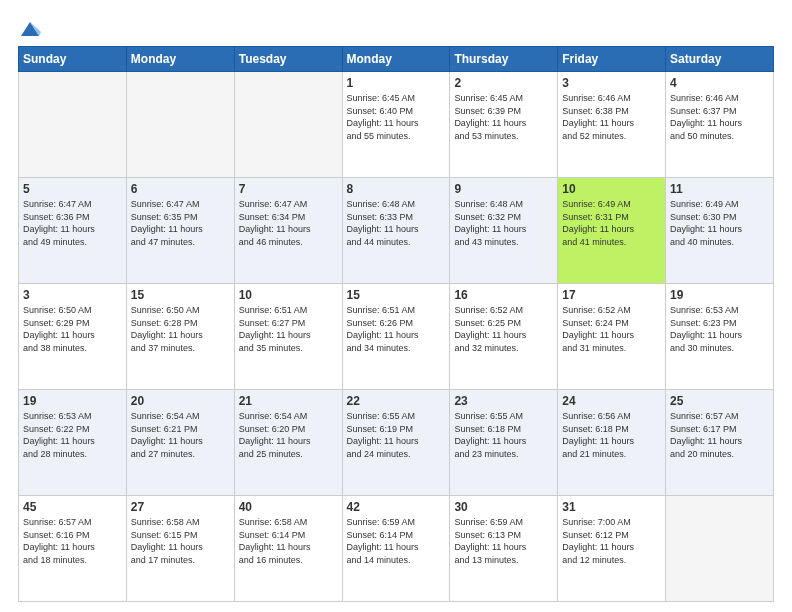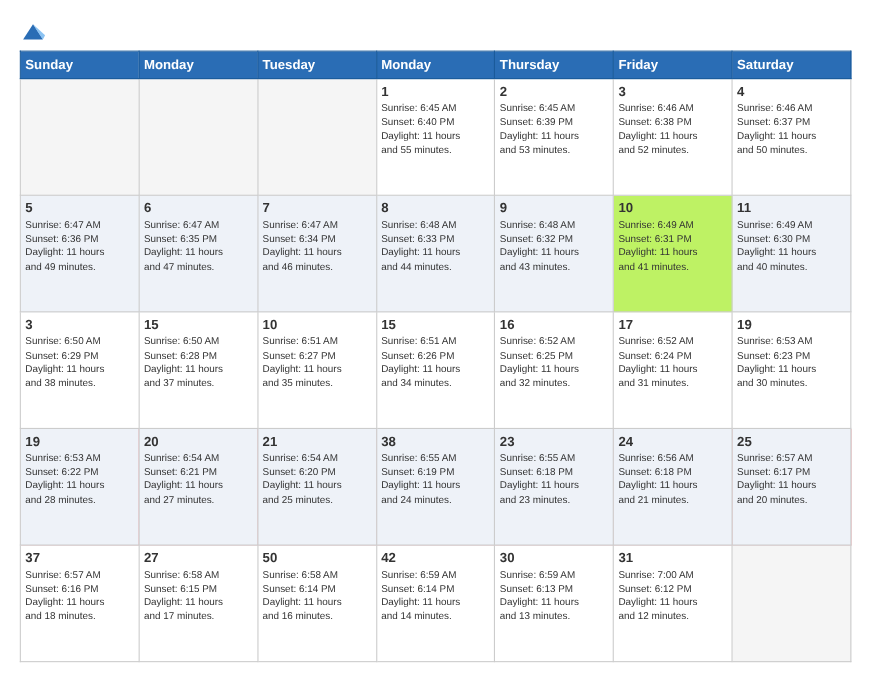--- a/index.html
+++ b/index.html
@@ -217,47 +217,47 @@
           </td>
           <td style="background: rgb(238, 242, 248);">
             <span class="day-number">20</span>
             <div class="day-info">Sunrise: 6:54 AM<br>Sunset: 6:21 PM<br>Daylight: 11 hours<br>and 27 minutes.</div>
           </td>
           <td style="background: rgb(238, 242, 248);">
             <span class="day-number">21</span>
             <div class="day-info">Sunrise: 6:54 AM<br>Sunset: 6:20 PM<br>Daylight: 11 hours<br>and 25 minutes.</div>
           </td>
           <td style="background: rgb(238, 242, 248);">
-            <span class="day-number">38</span>
+            <span class="day-number">22</span>
             <div class="day-info">Sunrise: 6:55 AM<br>Sunset: 6:19 PM<br>Daylight: 11 hours<br>and 24 minutes.</div>
           </td>
           <td style="background: rgb(238, 242, 248);">
             <span class="day-number">23</span>
             <div class="day-info">Sunrise: 6:55 AM<br>Sunset: 6:18 PM<br>Daylight: 11 hours<br>and 23 minutes.</div>
           </td>
           <td style="background: rgb(238, 242, 248);">
             <span class="day-number">24</span>
             <div class="day-info">Sunrise: 6:56 AM<br>Sunset: 6:18 PM<br>Daylight: 11 hours<br>and 21 minutes.</div>
           </td>
           <td style="background: rgb(238, 242, 248);">
             <span class="day-number">25</span>
             <div class="day-info">Sunrise: 6:57 AM<br>Sunset: 6:17 PM<br>Daylight: 11 hours<br>and 20 minutes.</div>
           </td>
         </tr>
         <tr>
           <td>
-            <span class="day-number">37</span>
+            <span class="day-number">45</span>
             <div class="day-info">Sunrise: 6:57 AM<br>Sunset: 6:16 PM<br>Daylight: 11 hours<br>and 18 minutes.</div>
           </td>
           <td>
             <span class="day-number">27</span>
             <div class="day-info">Sunrise: 6:58 AM<br>Sunset: 6:15 PM<br>Daylight: 11 hours<br>and 17 minutes.</div>
           </td>
           <td>
-            <span class="day-number">50</span>
+            <span class="day-number">40</span>
             <div class="day-info">Sunrise: 6:58 AM<br>Sunset: 6:14 PM<br>Daylight: 11 hours<br>and 16 minutes.</div>
           </td>
           <td>
             <span class="day-number">42</span>
             <div class="day-info">Sunrise: 6:59 AM<br>Sunset: 6:14 PM<br>Daylight: 11 hours<br>and 14 minutes.</div>
           </td>
           <td>
             <span class="day-number">30</span>
             <div class="day-info">Sunrise: 6:59 AM<br>Sunset: 6:13 PM<br>Daylight: 11 hours<br>and 13 minutes.</div>
           </td>

